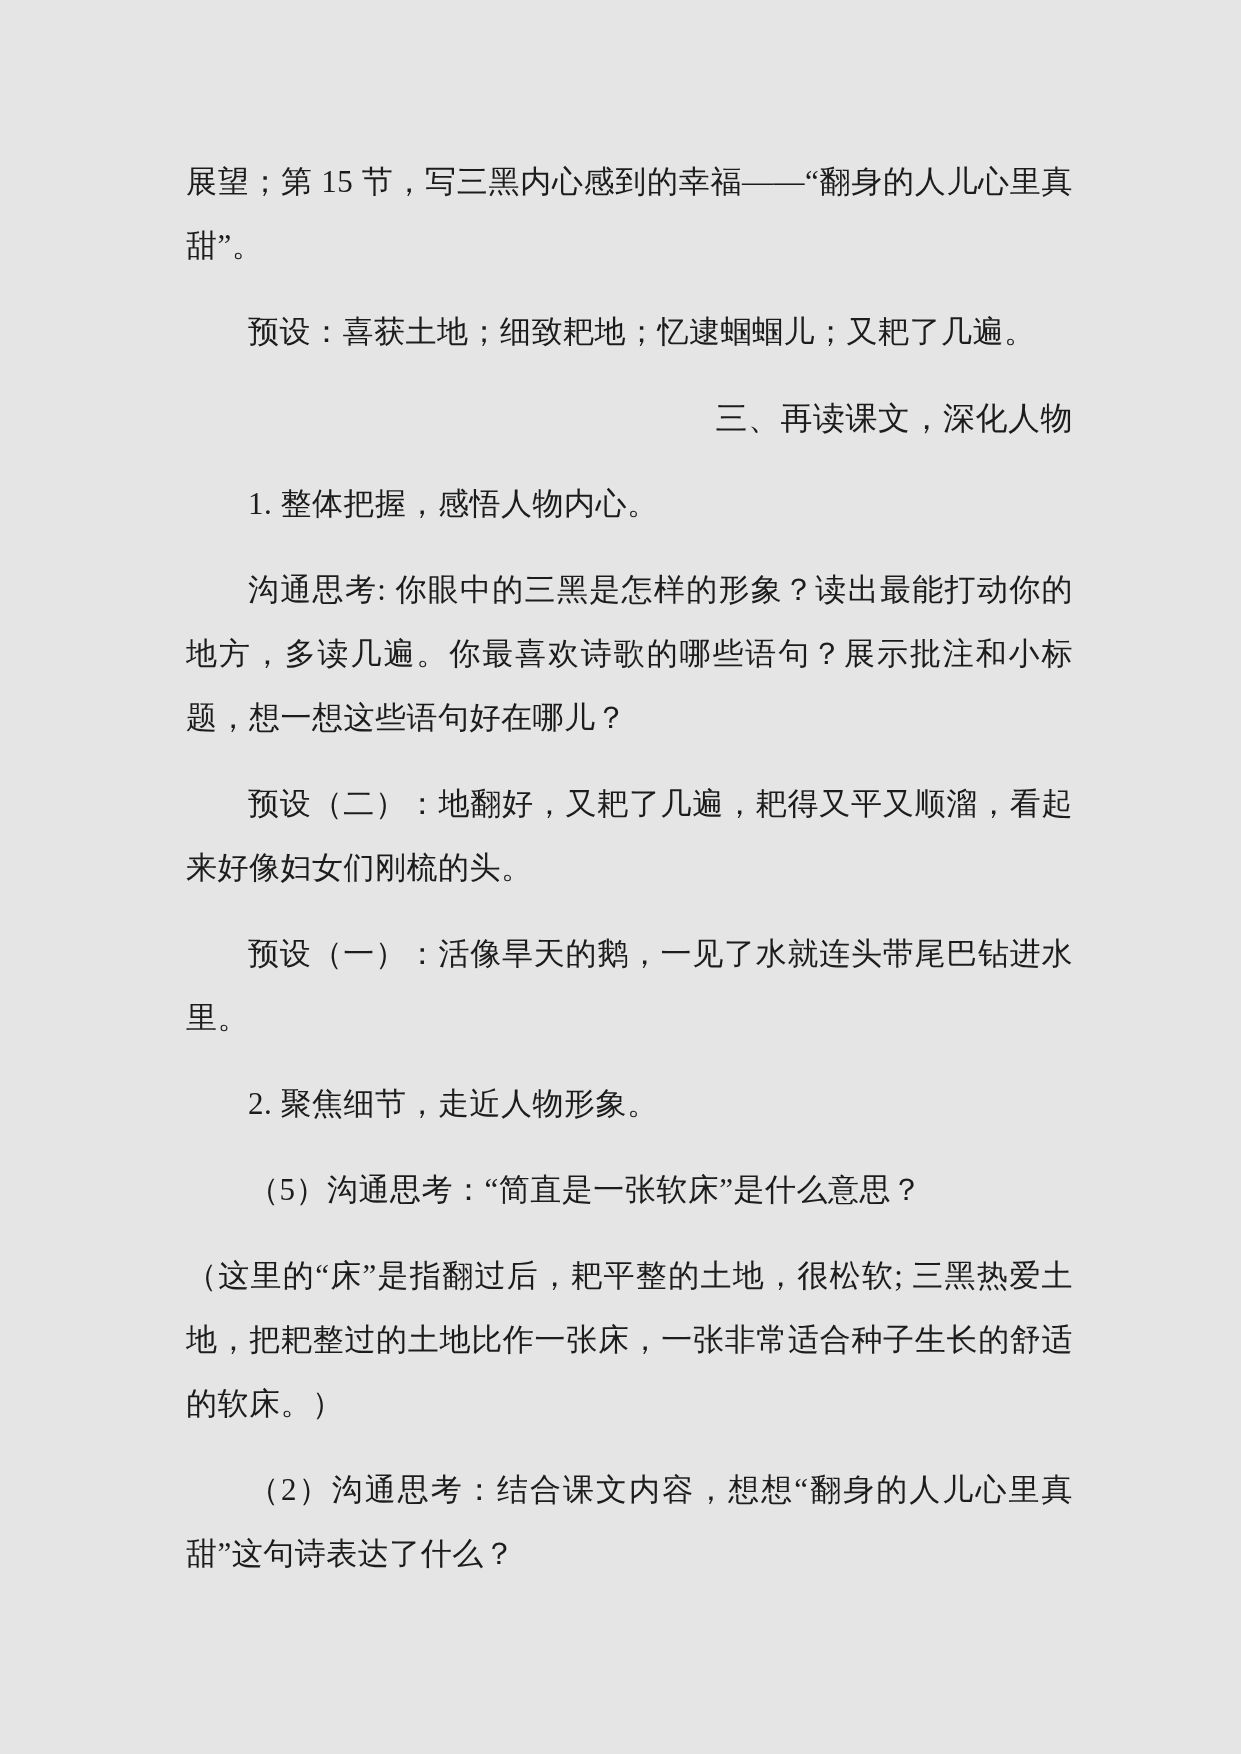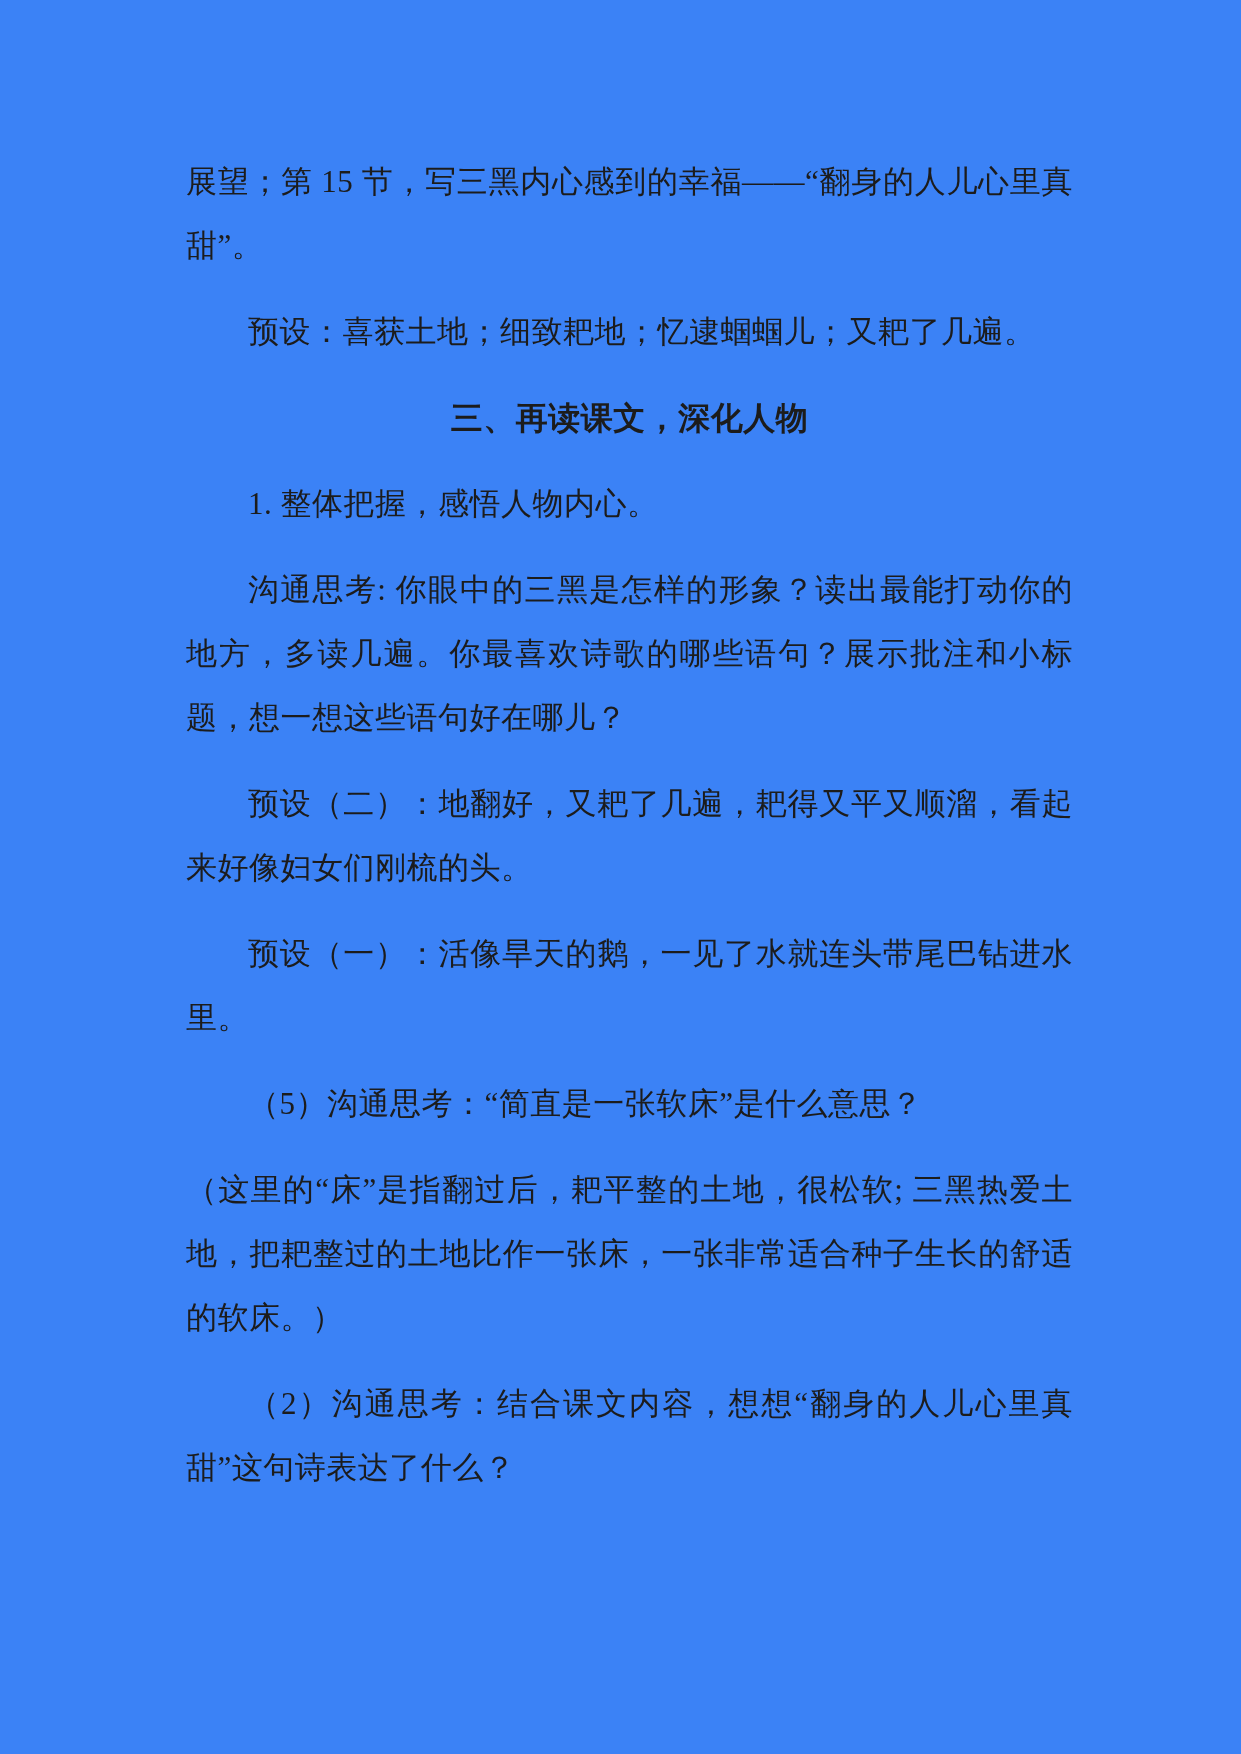--- a/index.html
+++ b/index.html
@@ -4,45 +4,45 @@
 <style>
   html, body {
     margin: 0;
     padding: 0;
     background: #ffffff;
   }
   .page {
     position: relative;
     width: 1241px;
     height: 1754px;
-    background: #3b82f6;
+    background: #e5e5e5;
     box-sizing: border-box;
     padding: 150px 168px 0 186px;
     overflow: hidden;
   }
   .para {
     margin: 0 0 22px 0;
     font-family: "Liberation Serif", "DejaVu Serif", serif;
     font-size: 31px;
     line-height: 64px;
     color: #1c1c1c;
     text-align: justify;
     letter-spacing: 0.5px;
   }
   .para.indent {
     text-indent: 2em;
   }
   .heading {
     margin: 0 0 22px 0;
     font-family: "Liberation Sans", "DejaVu Sans", sans-serif;
-    font-weight: 700;
+    font-weight: 400;
     font-size: 32px;
     line-height: 64px;
     color: #1c1c1c;
-    text-align: center;
+    text-align: right;
     letter-spacing: 0.5px;
   }
 </style>
 </head>
 <body>
 
 <div class="page">
   <p class="para">展望；第 15 节，写三黑内心感到的幸福——“翻身的人儿心里真甜”。</p>
 
 
@@ -51,19 +51,20 @@
   <h2 class="heading">三、再读课文，深化人物</h2>
 
   <p class="para indent">1. 整体把握，感悟人物内心。</p>
 
   <p class="para indent">沟通思考: 你眼中的三黑是怎样的形象？读出最能打动你的地方，多读几遍。你最喜欢诗歌的哪些语句？展示批注和小标题，想一想这些语句好在哪儿？</p>
 
   <p class="para indent">预设（二）：地翻好，又耙了几遍，耙得又平又顺溜，看起来好像妇女们刚梳的头。</p>
 
   <p class="para indent">预设（一）：活像旱天的鹅，一见了水就连头带尾巴钻进水里。</p>
 
+  <p class="para indent">2. 聚焦细节，走近人物形象。</p>
 
   <p class="para indent">（5）沟通思考：“简直是一张软床”是什么意思？</p>
 
   <p class="para">（这里的“床”是指翻过后，耙平整的土地，很松软; 三黑热爱土地，把耙整过的土地比作一张床，一张非常适合种子生长的舒适的软床。）</p>
 
   <p class="para indent">（2）沟通思考：结合课文内容，想想“翻身的人儿心里真甜”这句诗表达了什么？</p>
 </div>
 
 </body></html>

